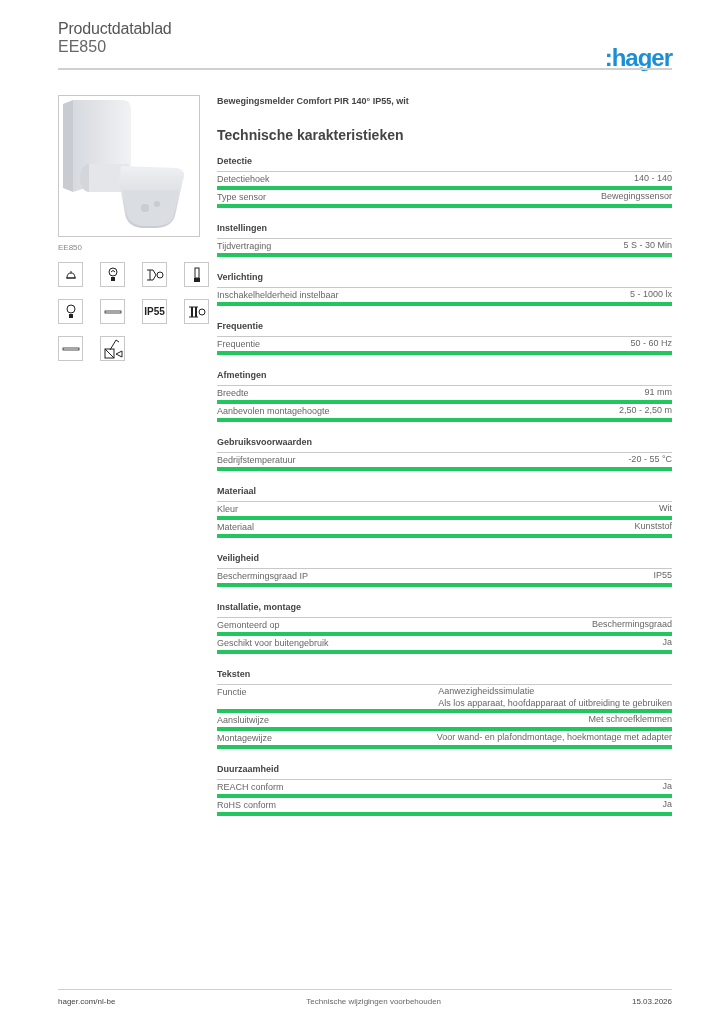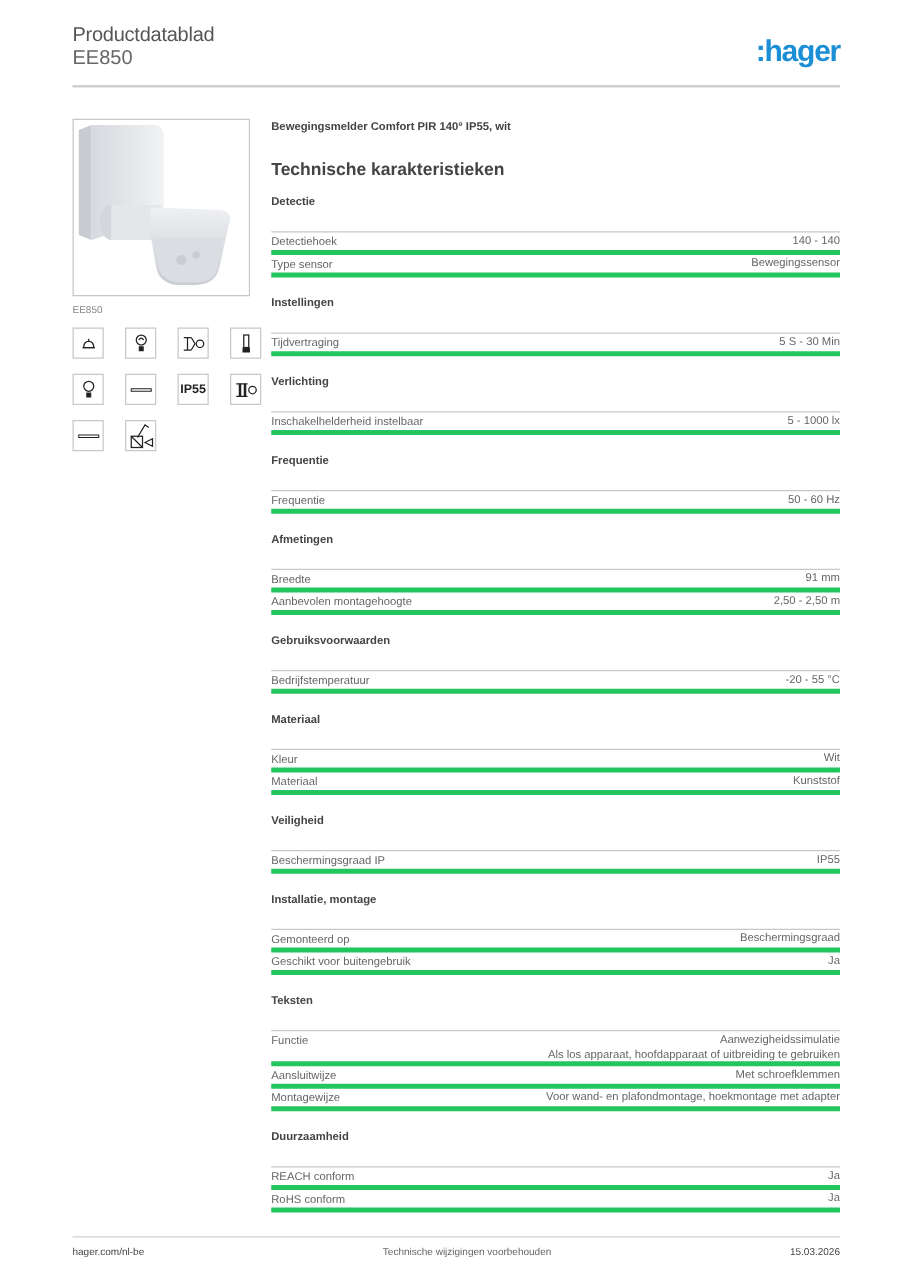--- a/index.html
+++ b/index.html
@@ -3,37 +3,37 @@
 <meta charset="utf-8">
 <style>
   html, body { margin:0; padding:0; }
   body {
     width:724px; height:1024px; background:#ffffff; position:relative; overflow:hidden;
     font-family:"Liberation Sans", sans-serif; color:#555;
   }
   .header { position:absolute; left:58px; top:20px; }
   .doc-title { font-size:16px; font-weight:normal; color:#555; line-height:18px; letter-spacing:-0.2px; }
   .doc-sub { font-size:16px; color:#666; line-height:18px; }
-  .logo { position:absolute; right:52px; top:28px; font-size:24px; font-weight:bold; color:#1a8fd6; letter-spacing:-1px; }
+  .logo { position:absolute; right:52px; top:44px; font-size:24px; font-weight:bold; color:#1a8fd6; letter-spacing:-1px; }
   .rule-top { position:absolute; left:58px; top:68px; width:614px; height:2px; background:#d0d0d0; }
 
   .product-img { position:absolute; left:58px; top:95px; width:142px; height:142px; border:1px solid #c8c8c8; box-sizing:border-box; background:#fff; overflow:hidden; }
   .img-caption { position:absolute; left:58px; top:243px; font-size:8px; color:#888; }
 
   .icons { position:absolute; left:58px; top:262px; width:150px; }
   .icon-box { position:absolute; width:25px; height:25px; border:1px solid #c8c8c8; box-sizing:border-box; display:flex; align-items:center; justify-content:center; font-size:9px; color:#222; }
   .icon-box.ip { font-weight:bold; font-size:10px; }
 
   .content { position:absolute; left:217px; top:95px; width:455px; }
   .prod-name { font-size:9px; font-weight:bold; color:#444; height:12px; line-height:12px; }
   .tech-title { font-size:14px; font-weight:bold; color:#444; margin-top:22px; height:12px; line-height:12px; }
   .section { margin-top:14px; }
-  .sec-title { font-size:9px; font-weight:bold; color:#444; line-height:12px; height:12px; border-bottom:1px solid #c8c8c8; padding-bottom:18px; }
+  .sec-title { font-size:9px; font-weight:bold; color:#444; line-height:12px; height:12px; border-bottom:1px solid #c8c8c8; padding-bottom:4px; }
   .row { display:flex; justify-content:space-between; font-size:9px; color:#666; border-bottom:4px solid #22c55e; min-height:13px; line-height:13px; padding-top:1px; }
-  .row .val { text-align:right; }
+  .row .val { text-align:left; }
   .row .val div { line-height:11.5px; }
 
   .rule-foot { position:absolute; left:58px; top:989px; width:614px; height:1px; background:#d0d0d0; }
   .footer { position:absolute; left:58px; top:997px; width:614px; font-size:8px; display:flex; justify-content:space-between; color:#666; }
   .footer .left, .footer .right { font-weight:normal; color:#444; }
 </style>
 </head>
 <body>
 
 <div class="header">

